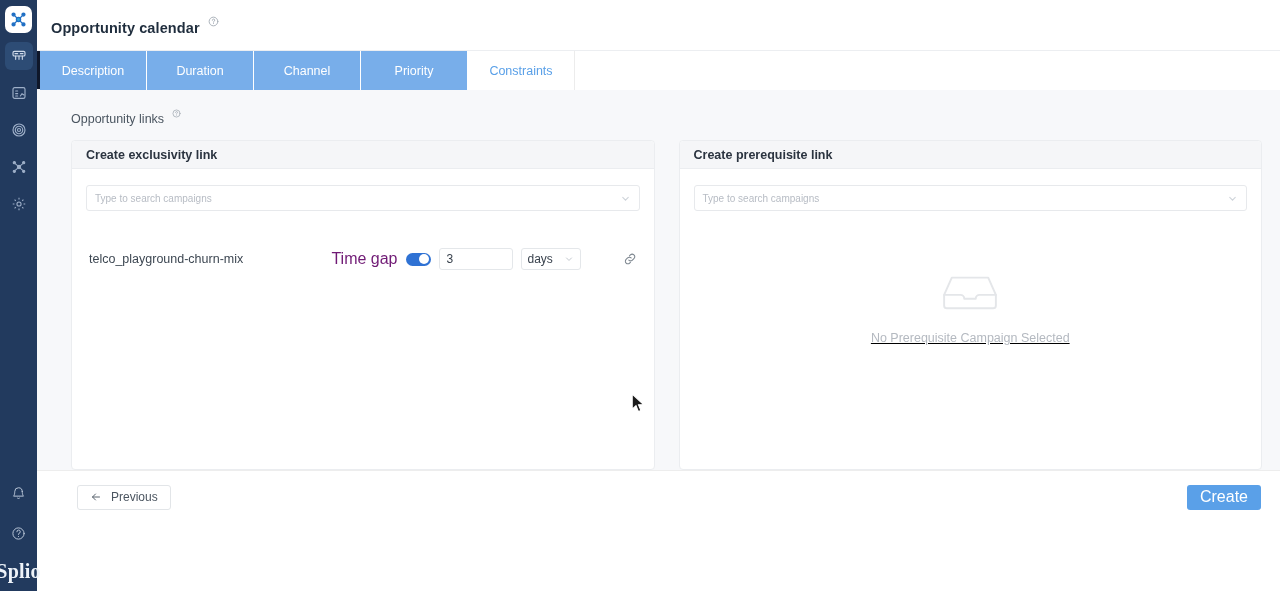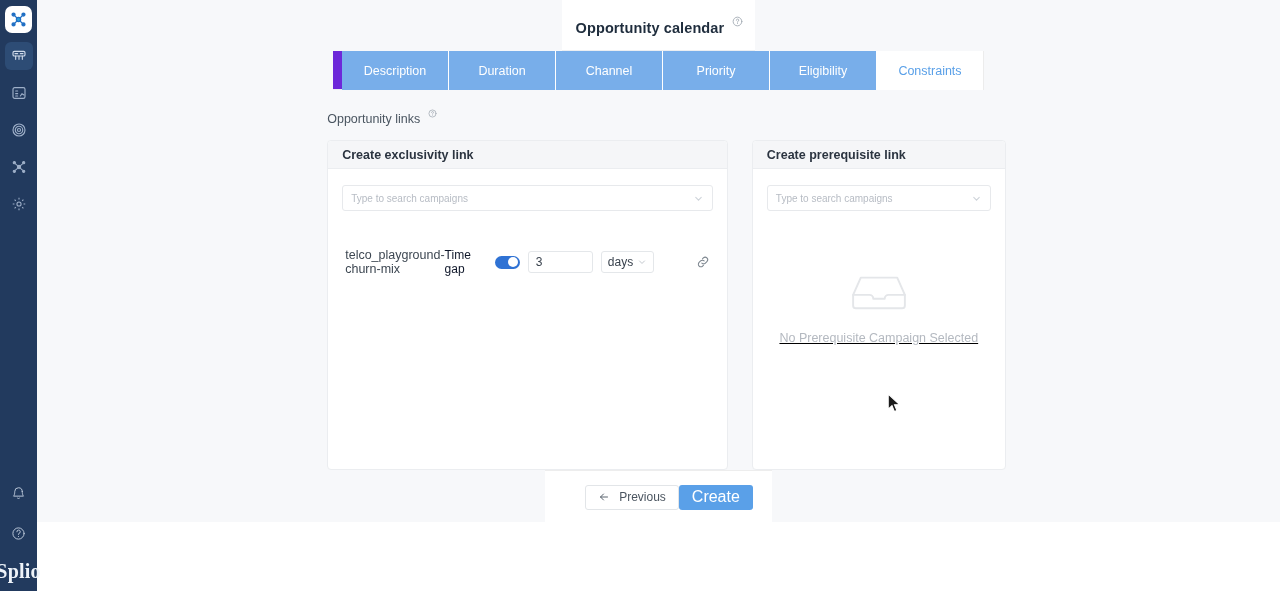--- a/index.html
+++ b/index.html
@@ -34,21 +34,21 @@
   .sb-spacer { flex: 1 1 auto; }
   .sb-bottom { display: flex; flex-direction: column; align-items: center; padding-bottom: 4px; }
   .sb-bottom .sb-item { margin-top: 12px; }
   .sb-brand {
     color: #eef3f9; font-size: 20px; font-weight: 600;
     letter-spacing: .2px; margin-top: 13px; margin-bottom: 4px;
     font-family: Liberation Serif, serif;
   }
 
   
-  .main { flex: 1 1 auto; height: 522px; background: #f7f8fa; position: relative; display: flex; flex-direction: column; align-items: center; }
+  .main { flex: 1 1 auto; height: 522px; background: #f7f8fa; position: relative; display: flex; flex-direction: column; }
 
   .topbar {
     height: 51px; background: #ffffff; flex: 0 0 51px;
     display: flex; align-items: center; padding: 0 12px 0 14px;
     border-bottom: 1px solid #eceef1;
   }
   .page-title {
     font-size: 14.5px; color: #1f2d3d; font-weight: 600; letter-spacing: .1px;
   }
   .help-sup {
@@ -66,23 +66,23 @@
   .avatar {
     width: 27px; height: 27px; border-radius: 50%;
     background: #223a5e; color: #fff;
     font-size: 10.5px; font-weight: 700; letter-spacing: .4px;
     display: flex; align-items: center; justify-content: center;
   }
 
   
   .tabstrip {
     height: 39px; flex: 0 0 39px;
-    display: flex; background: #6d28d9;
+    display: flex; background: #0f172a;
     border-bottom: 1px solid #eceef1;
-    padding-left: 9px;
+    padding-left: 3px;
   }
   .tab {
     width: 107px; height: 39px;
     display: flex; align-items: center; justify-content: center;
     font-size: 12.5px; color: #ffffff;
     background: #78aeea;
     border-right: 1px solid #ffffff;
     cursor: pointer;
   }
   .tab.current { background: #ffffff; color: #5aa0e8; border-right: 1px solid #ececec; }
@@ -116,21 +116,21 @@
   }
   .search-box .chev { margin-left: auto; }
 
   
   .camp-row {
     display: flex; align-items: center;
     margin-top: 37px; padding: 0 3px;
   }
   .camp-name { font-size: 12.5px; color: #3d4752; }
   .row-ctrls { margin-left: auto; display: flex; align-items: center; gap: 8px; }
-  .tg-label { font-size: 12px; color: #0f172a; }
+  .tg-label { font-size: 16px; color: #701a75; }
   .toggle {
     width: 25px; height: 13px; border-radius: 7px; background: #2f72d4;
     position: relative; cursor: pointer; flex: 0 0 auto;
   }
   .toggle .knob {
     position: absolute; right: 1.5px; top: 1.5px;
     width: 10px; height: 10px; border-radius: 50%; background: #fff;
   }
   .num-input {
     width: 74px; height: 22px; border: 1px solid #e4e7ea; border-radius: 3px;
@@ -284,21 +284,20 @@
         </span>
       </div>
 
     </div>
 
     <div class="tabstrip">
       <div class="tab">Description</div>
       <div class="tab">Duration</div>
       <div class="tab">Channel</div>
       <div class="tab">Priority</div>
-      <div class="tab">Eligibility</div>
       <div class="tab current">Constraints</div>
       <div class="tab blank"></div>
     </div>
 
     <div class="content">
 
       <div class="section-label">
         <span>Opportunity links</span>
         <span class="help-sup">
           <svg width="9" height="9" viewBox="0 0 24 24" fill="none" stroke="#a9b0b9" stroke-width="2.2" stroke-linecap="round">

